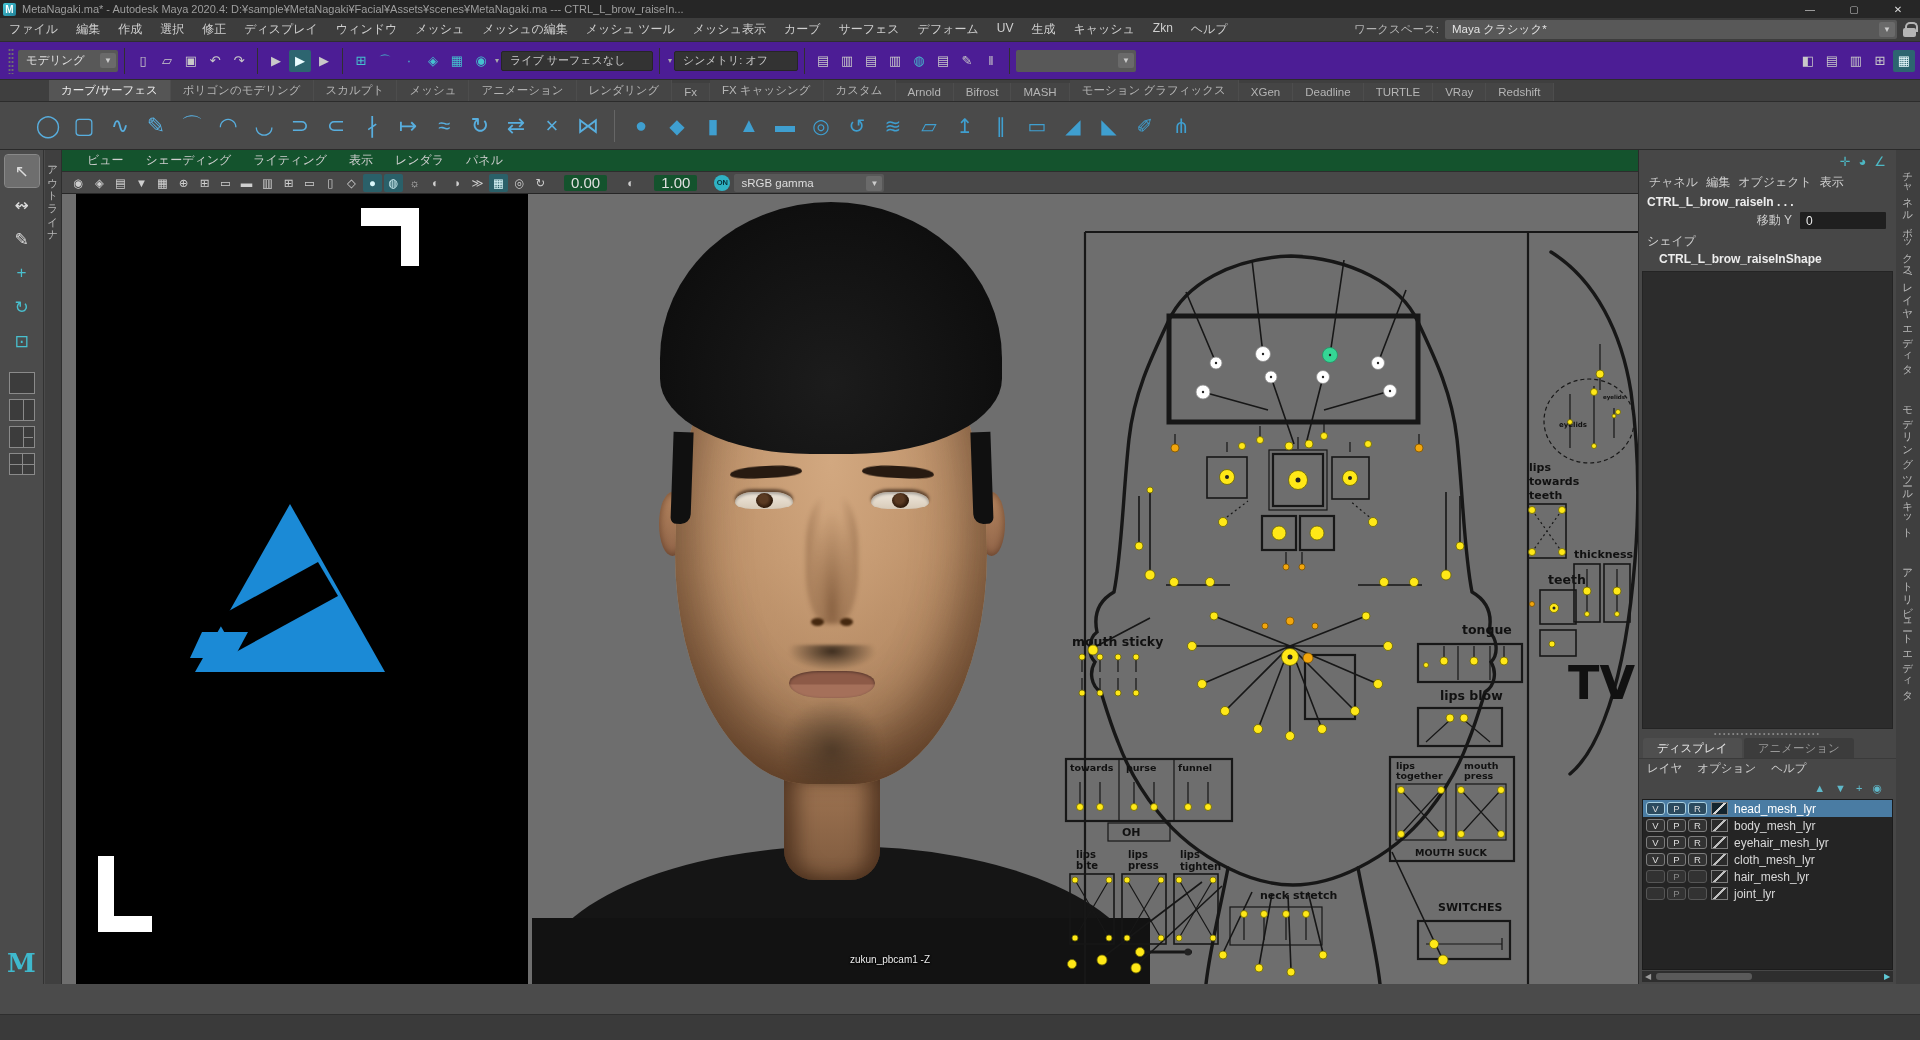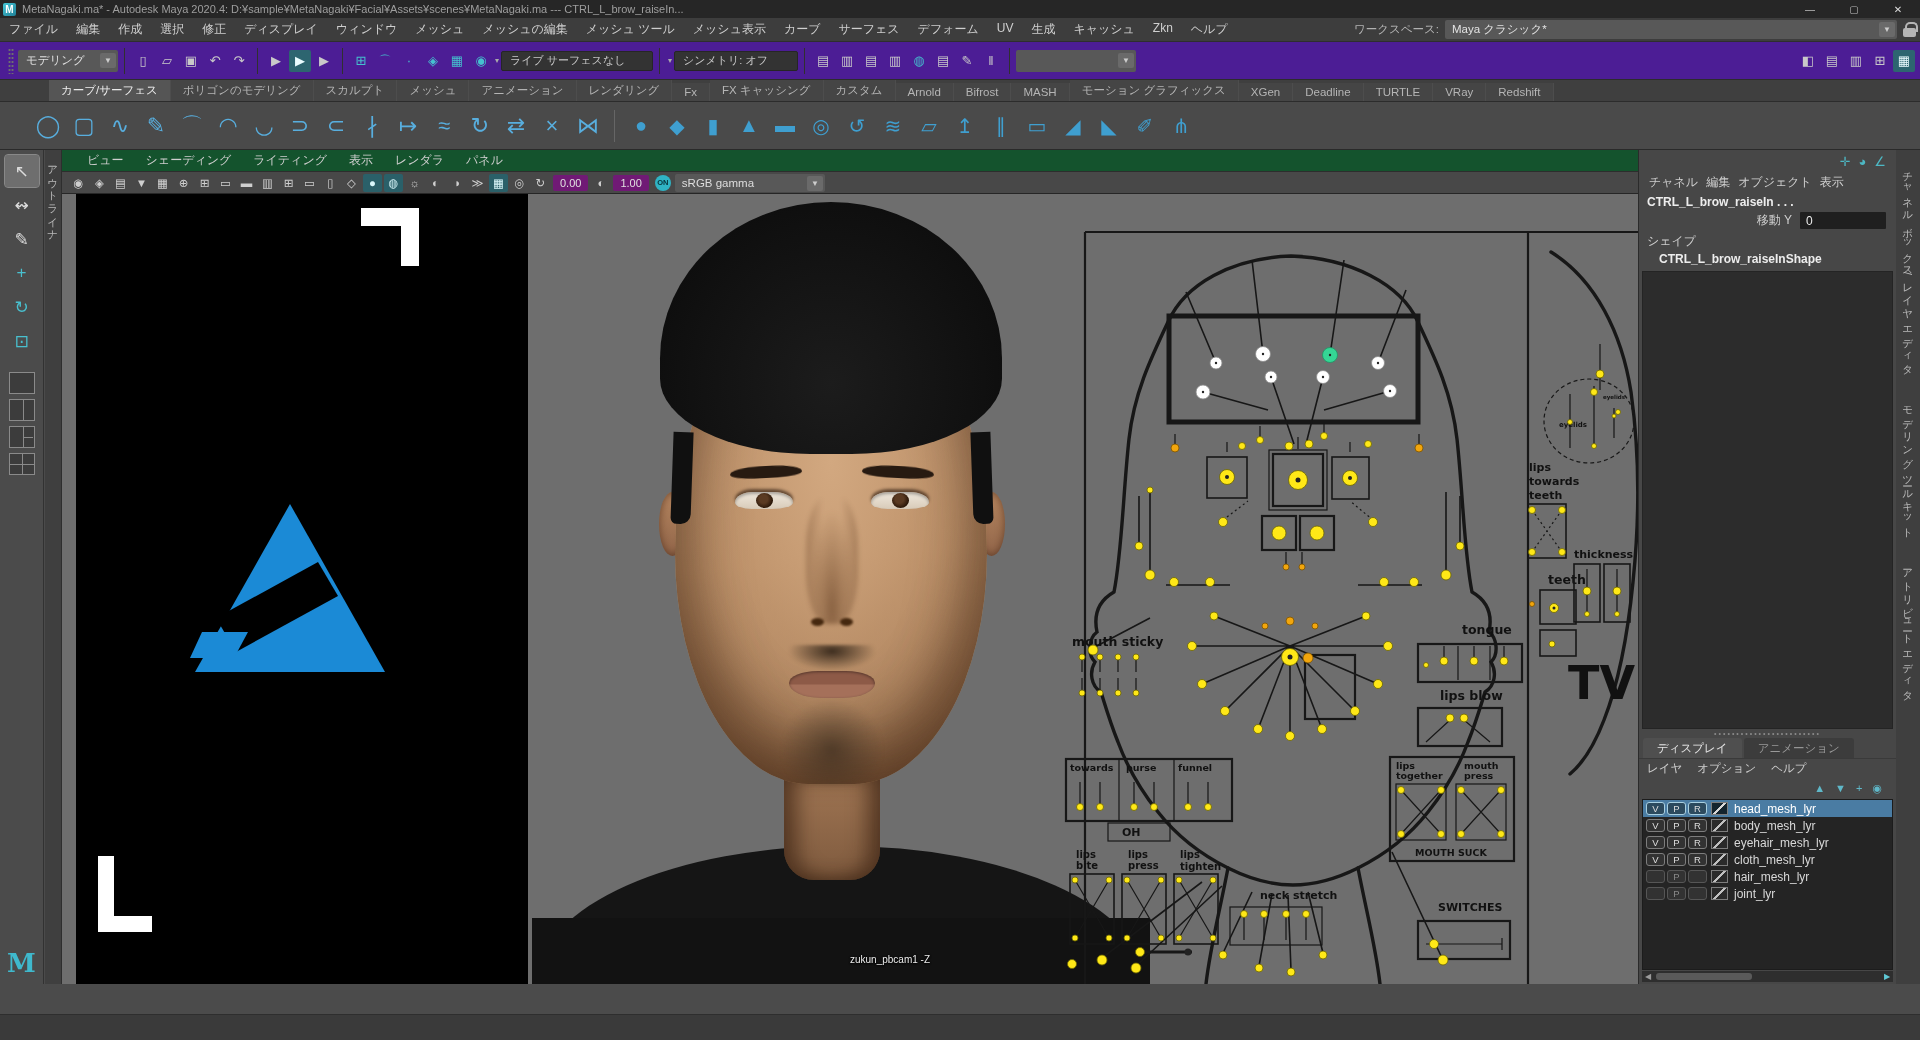--- a/index.html
+++ b/index.html
@@ -67,21 +67,21 @@
   .outliner-strip{left:45px;top:0;width:17px;height:834px;background:#3f3f3f;border-right:1px solid #2e2e2e;position:absolute}
   .vtext{writing-mode:vertical-rl;color:#b9b9b9;font-size:10.5px;letter-spacing:1px;margin:8px auto 0;display:block;text-align:left}
 
   
   .viewport{left:62px;top:0;width:1576px;height:834px;position:absolute;background:#6e6e6e}
   .panelmenus{width:100%;height:22px;background:#14532d;display:flex;align-items:center;padding-left:14px;border-bottom:1px solid #2d2d2d}
   .panelmenus .menu-item{color:#cfcfcf;font-size:12px;padding:0 11px}
   .paneltools{width:100%;height:22px;background:#484848;display:flex;align-items:center;border-bottom:1px solid #262626;padding-left:6px}
   .pticon{width:19px;height:18px;display:flex;align-items:center;justify-content:center;font-size:11.5px;color:#cfcfcf;border-radius:2px;margin:0 1px}
   .pticon.active{background:#2a6069;color:#d8f6fa}
-  .pt-field{background:#701a75;color:#e0e0e0;padding:0 7px;height:16px;font-size:11px;border-radius:2px;display:flex;align-items:center;margin:0 2px}
+  .pt-field{background:#14532d;color:#e0e0e0;padding:0 7px;height:16px;font-size:15px;border-radius:2px;display:flex;align-items:center;margin:0 13px}
   .on-badge{width:16px;height:16px;border-radius:50%;background:#2fb3c4;color:#06323a;font-size:7.5px;font-weight:bold;display:flex;align-items:center;justify-content:center;margin:0 4px}
   .cs-drop{width:150px;height:18px;background:#585858;border-radius:2px;color:#ddd;font-size:11.5px;display:flex;align-items:center;padding-left:7px;position:relative}
   .canvas{position:absolute;left:0;top:44px;width:1576px;height:790px;background:#6e6e6e;overflow:hidden}
 
   
   .blackpane{position:absolute;left:14px;top:0;width:452px;height:790px;background:#000}
   .bracket-tr{position:absolute;left:285px;top:14px;width:58px;height:58px;border-top:18px solid #fff;border-right:18px solid #fff}
   .bracket-bl{position:absolute;left:22px;top:662px;width:54px;height:76px;border-left:16px solid #fff;border-bottom:16px solid #fff}
   .zukun{position:absolute;left:114px;top:306px;width:200px;height:180px}
 

